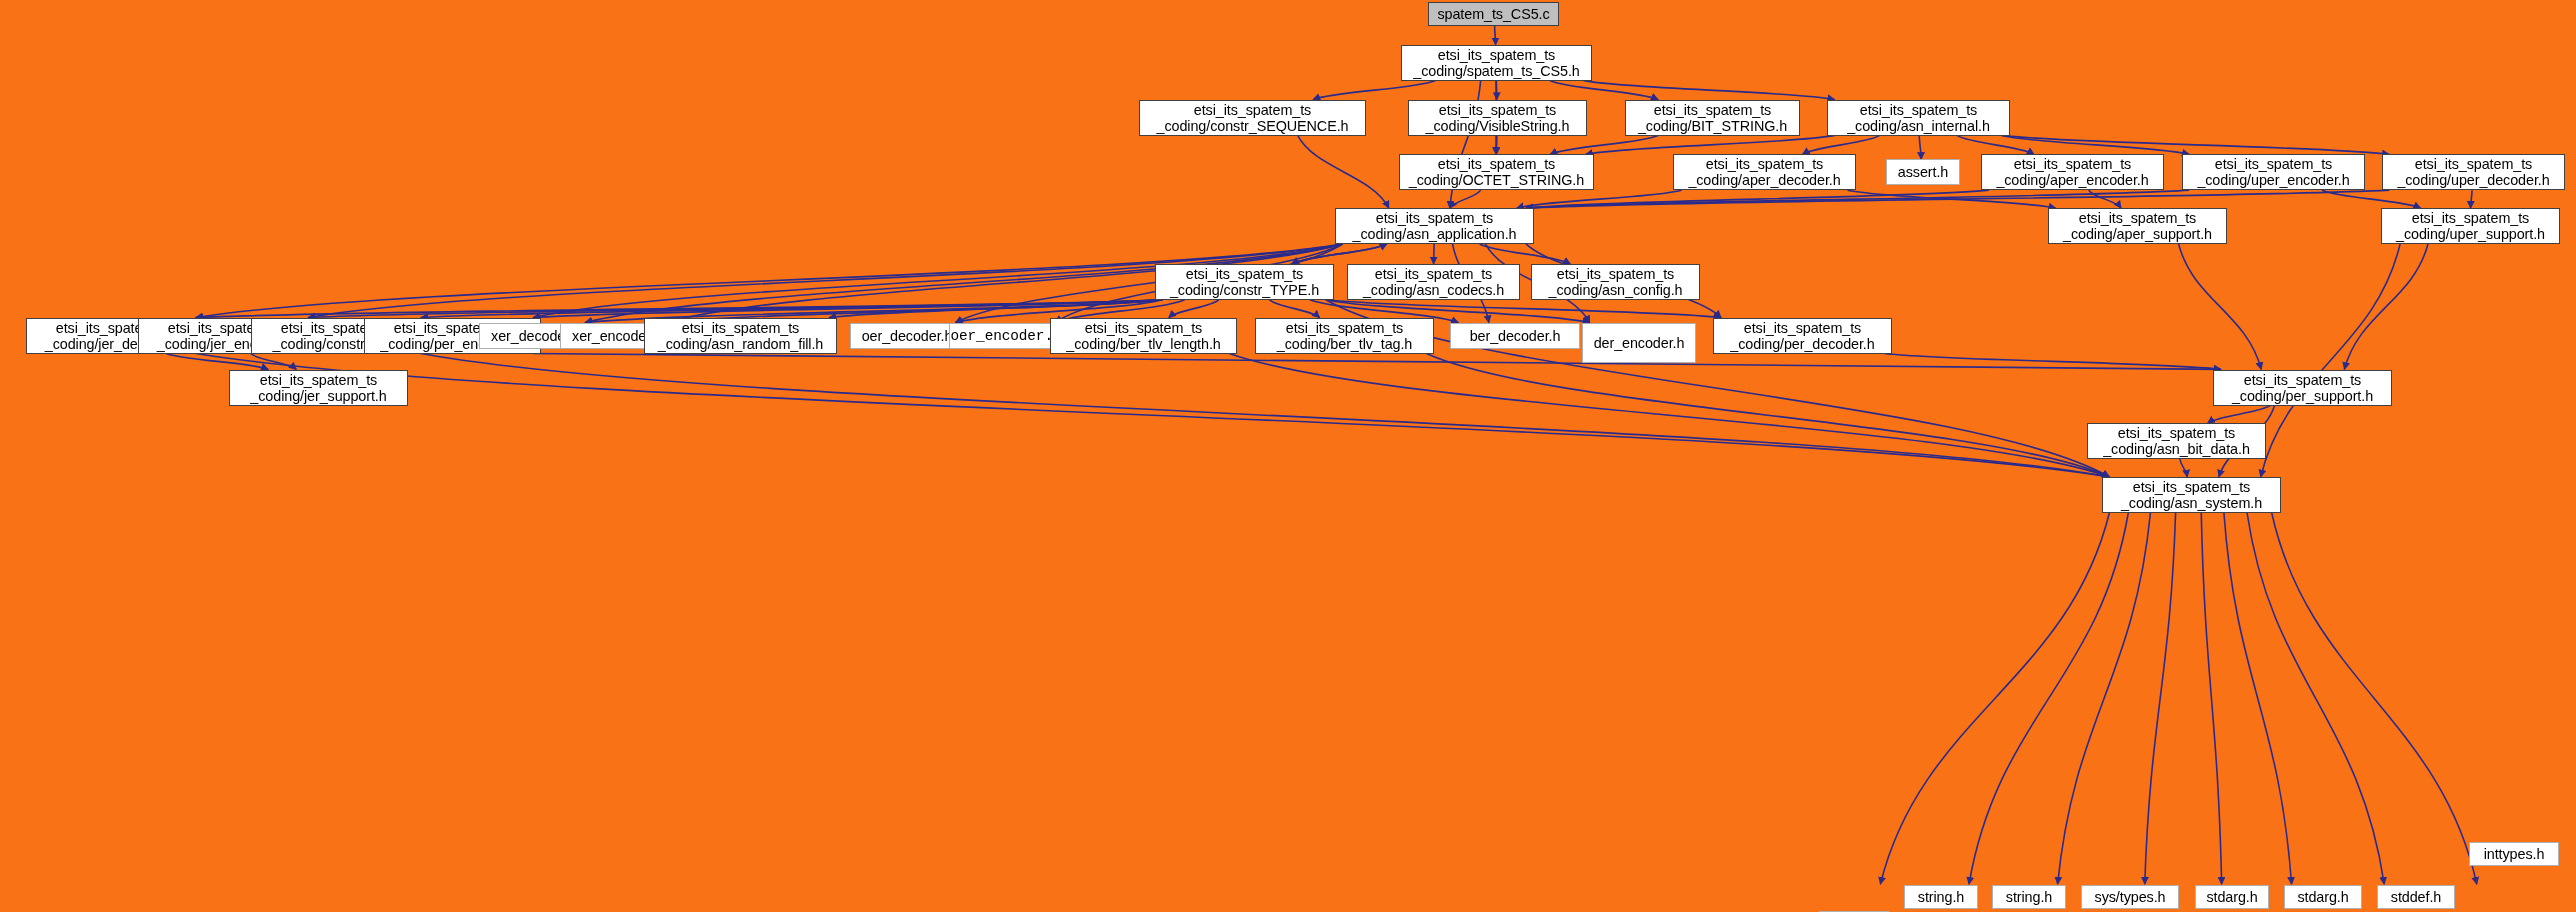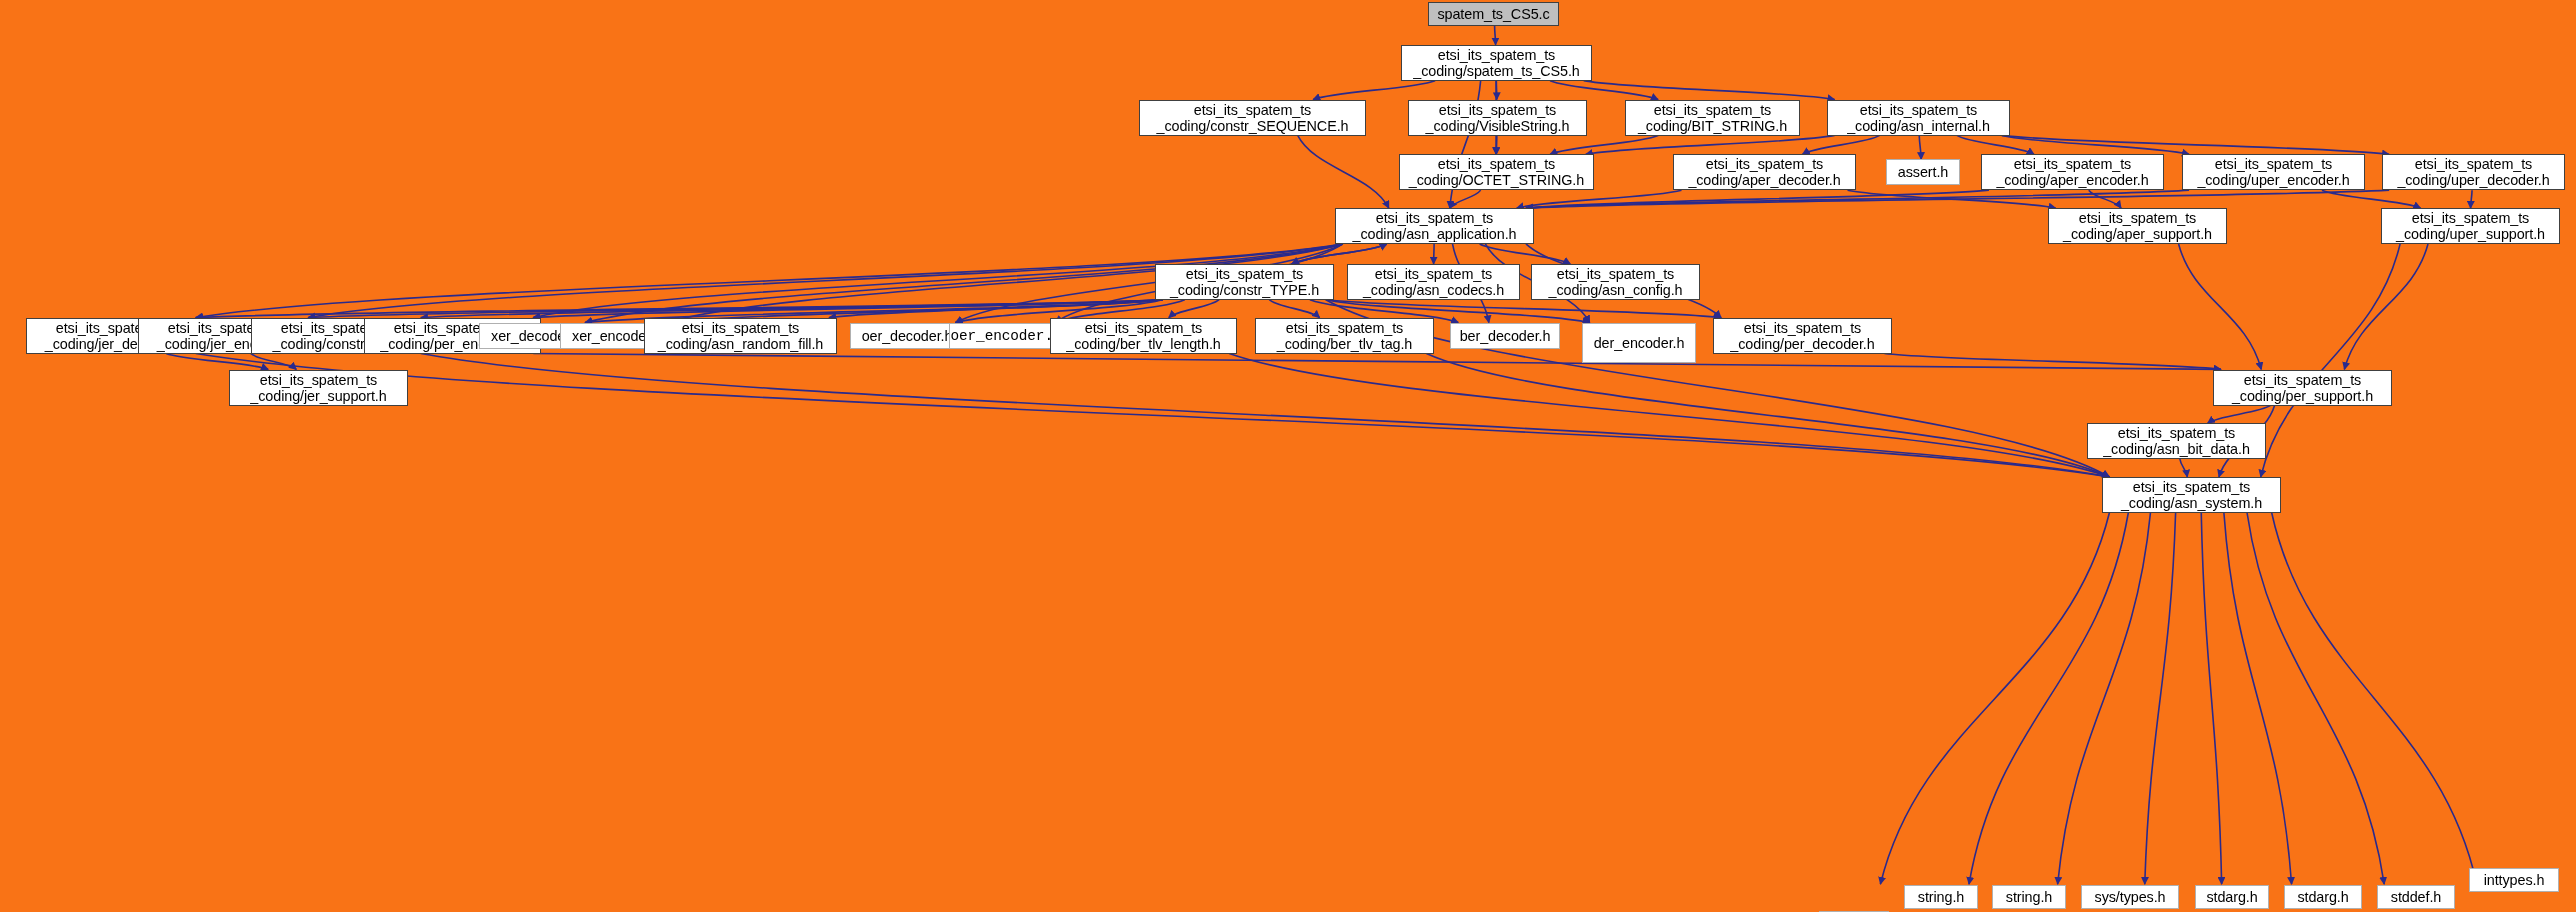--- a/index.html
+++ b/index.html
@@ -188,35 +188,35 @@
       <div class="gnode sysleaf" style="left: 479px; top: 323px; width: 114px; height: 26px;">xer_decoder.h</div>
       <div class="gnode sysleaf" style="left: 560px; top: 323px; width: 114px; height: 26px;">xer_encoder.h</div>
       <div class="gnode strong" style="left: 644px; top: 318px; width: 193px; height: 36px;">etsi_its_spatem_ts
 _coding/asn_random_fill.h</div>
       <div class="gnode sysleaf" style="left: 850px; top: 323px; width: 114px; height: 26px;">oer_decoder.h</div>
       <div class="gnode sysleaf" style="left: 949px; top: 323px; width: 114px; height: 26px; font-family: Liberation Mono, monospace;">oer_encoder.h</div>
       <div class="gnode strong" style="left: 1050px; top: 318px; width: 187px; height: 36px;">etsi_its_spatem_ts
 _coding/ber_tlv_length.h</div>
       <div class="gnode strong" style="left: 1255px; top: 318px; width: 179px; height: 36px;">etsi_its_spatem_ts
 _coding/ber_tlv_tag.h</div>
-      <div class="gnode sysleaf" style="left: 1450px; top: 323px; width: 110px; height: 26px;">ber_decoder.h</div>
+      <div class="gnode sysleaf" style="left: 1450px; top: 323px; width: 130px; height: 26px;">ber_decoder.h</div>
       <div class="gnode sysleaf" style="left: 1582px; top: 323px; width: 114px; height: 40px;">der_encoder.h</div>
       <div class="gnode strong" style="left: 1713px; top: 318px; width: 179px; height: 36px;">etsi_its_spatem_ts
 _coding/per_decoder.h</div>
       <div class="gnode strong" style="left: 229px; top: 370px; width: 179px; height: 36px;">etsi_its_spatem_ts
 _coding/jer_support.h</div>
       <div class="gnode strong" style="left: 2213px; top: 370px; width: 179px; height: 36px;">etsi_its_spatem_ts
 _coding/per_support.h</div>
       <div class="gnode strong" style="left: 2087px; top: 423px; width: 179px; height: 36px;">etsi_its_spatem_ts
 _coding/asn_bit_data.h</div>
       <div class="gnode strong" style="left: 2102px; top: 477px; width: 179px; height: 36px;">etsi_its_spatem_ts
 _coding/asn_system.h</div>
       <div class="gnode sysleaf" style="left: 1819px; top: 911px; width: 70px; height: 24px;">stdio.h</div>
       <div class="gnode sysleaf" style="left: 1904px; top: 885px; width: 74px; height: 24px;">string.h</div>
       <div class="gnode sysleaf" style="left: 1992px; top: 885px; width: 74px; height: 24px;">string.h</div>
       <div class="gnode sysleaf" style="left: 2081px; top: 885px; width: 98px; height: 24px;">sys/types.h</div>
       <div class="gnode sysleaf" style="left: 2195px; top: 885px; width: 74px; height: 24px;">stdarg.h</div>
       <div class="gnode sysleaf" style="left: 2284px; top: 885px; width: 78px; height: 24px;">stdarg.h</div>
       <div class="gnode sysleaf" style="left: 2377px; top: 885px; width: 78px; height: 24px;">stddef.h</div>
-      <div class="gnode sysleaf" style="left: 2469px; top: 868px; width: 90px; height: 24px;">inttypes.h</div>
+      <div class="gnode sysleaf" style="left: 2469px; top: 842px; width: 90px; height: 24px;">inttypes.h</div>
     </div>
 </div>
 
 
 </body></html>

